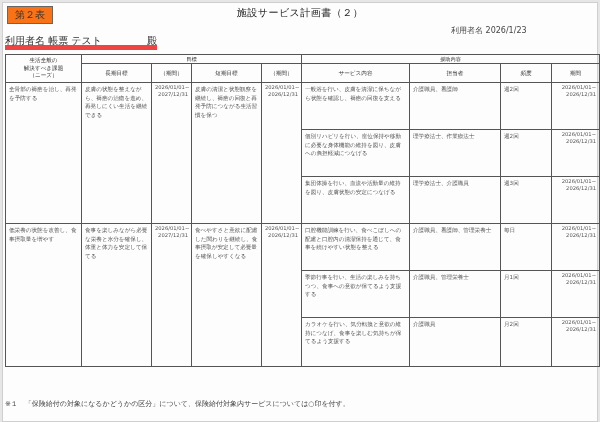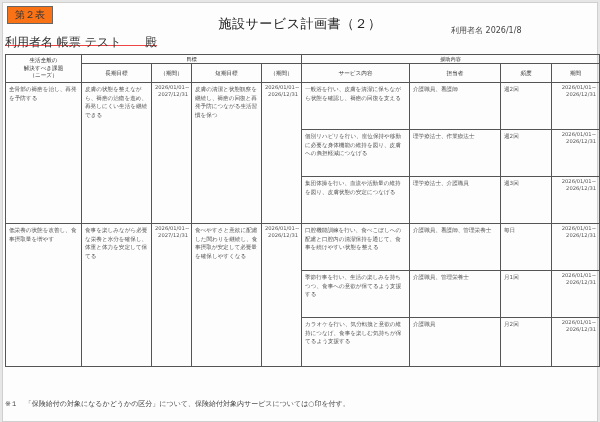--- a/index.html
+++ b/index.html
@@ -12,29 +12,29 @@
   .page {
     position:absolute; left:2px; top:2px; width:594px; height:418px;
     background:#fdfdfd; border:1px solid #cfcfcf;
   }
   .form-no {
     position:absolute; left:4px; top:3px; width:44px; height:16px;
     border:1px solid #666; background:#f97316;
     font-size:10px; line-height:16px; text-align:center; color:#333;
   }
   .title {
-    position:absolute; left:0; width:100%; top:12px; text-align:center;
-    font-size:13px; color:#222; letter-spacing:0.5px;
+    position:absolute; left:0; width:100%; top:3px; text-align:center;
+    font-size:10px; color:#222; letter-spacing:0.5px;
   }
   .created {
     position:absolute; left:448px; top:22px; font-size:8px; color:#444;
   }
   .user-line {
     position:absolute; left:2px; top:31px; width:152px; height:11px;
-    border-bottom:1px solid #ef4444; font-size:12px; color:#333;
+    border-bottom:5px solid #ef4444; font-size:10px; color:#333;
   }
   .user-line .suffix { position:absolute; right:0; top:0; }
   table.plan {
     position:absolute; left:2px; top:51px; width:594px;
     border-collapse:collapse; table-layout:fixed;
     font-size:5.6px; color:#555;
   }
   table.plan td, table.plan th {
     border:1px solid #555; padding:2px 3px; vertical-align:top;
     font-weight:normal; line-height:1.55; overflow:hidden;
@@ -51,21 +51,21 @@
 </style>
 </head>
 <body>
 
 <div class="page">
 
   <div class="form-no">第２表</div>
   <div class="title">施設サービス計画書（２）</div>
   <div class="created">
     <span>利用者名</span>
-    <span>2026/1/8</span>
+    <span>2026/1/23</span>
   </div>
   <div class="user-line">
     <span>利用者名</span>
     <span>帳票 テスト</span>
     <span class="suffix">殿</span>
   </div>
 
   <table class="plan">
     <colgroup>
       <col style="width:76px">

